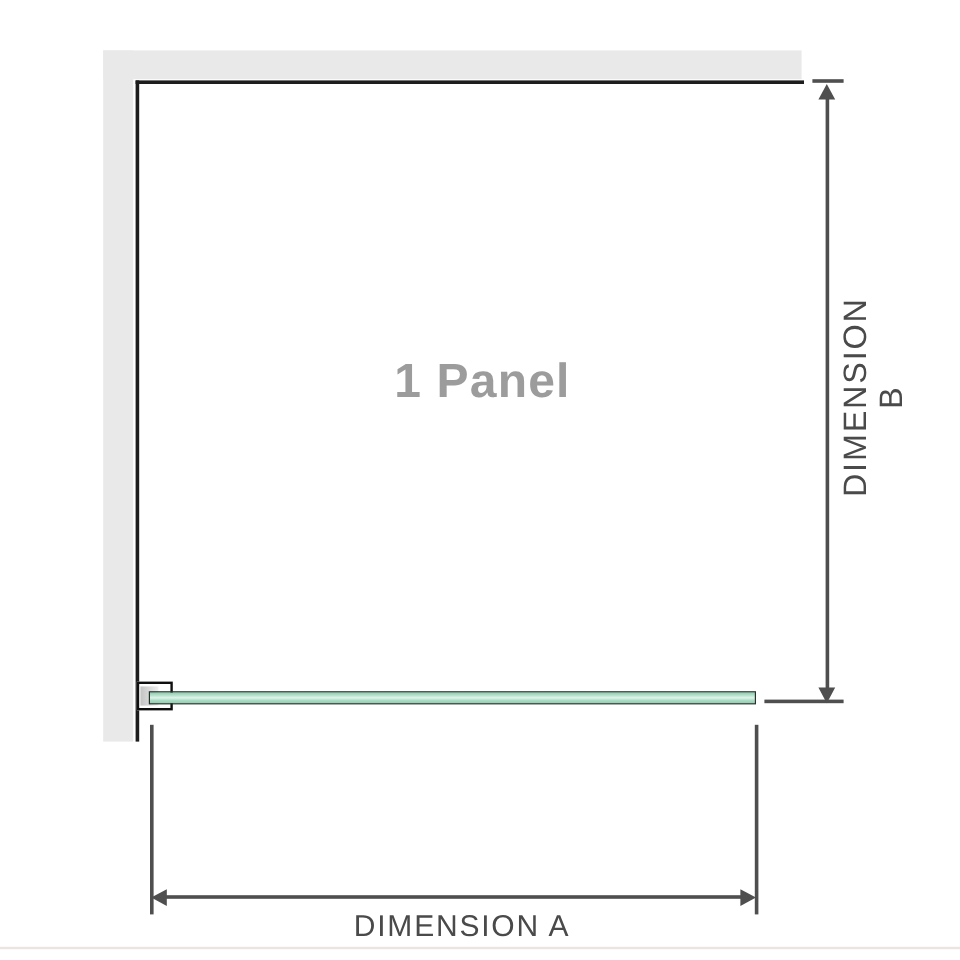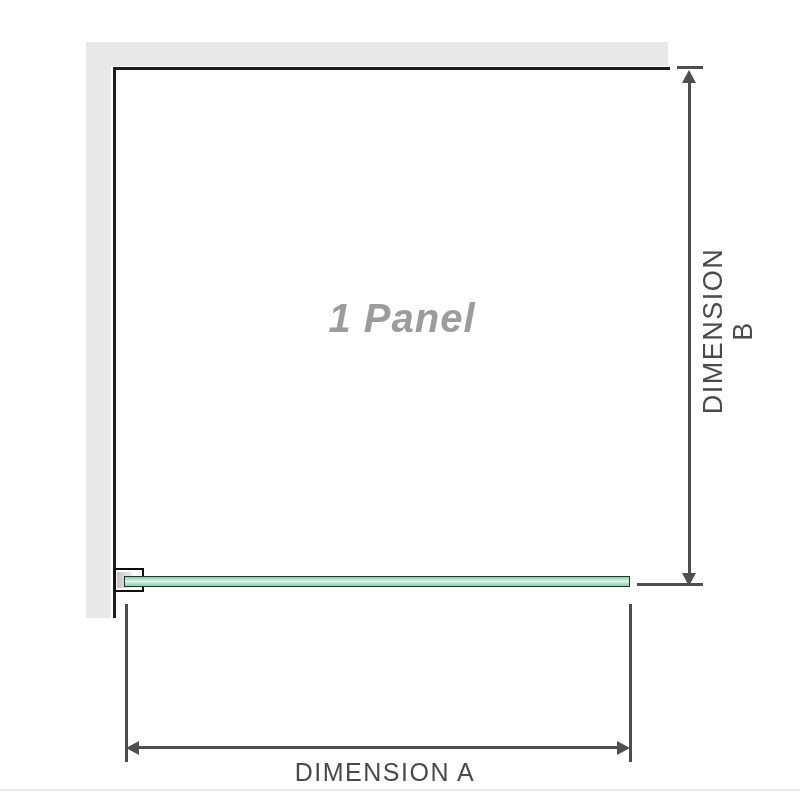--- a/index.html
+++ b/index.html
@@ -36,21 +36,20 @@
     left: 113px; top: 67px; width: 3px; height: 551px;
     background: #1d1d1d;
   }
 
   
   .panel-label {
     left: 252px; top: 294px; width: 300px; height: 48px;
     line-height: 48px;
     text-align: center;
     font-size: 40px;
-    font-style: italic;
     font-weight: 600;
     letter-spacing: 1px;
     color: #9c9c9c;
   }
 
   
   .glass-bar {
     left: 124px; top: 576px; width: 506px; height: 11px;
     box-sizing: border-box;
     border: 1.5px solid #25332b;

